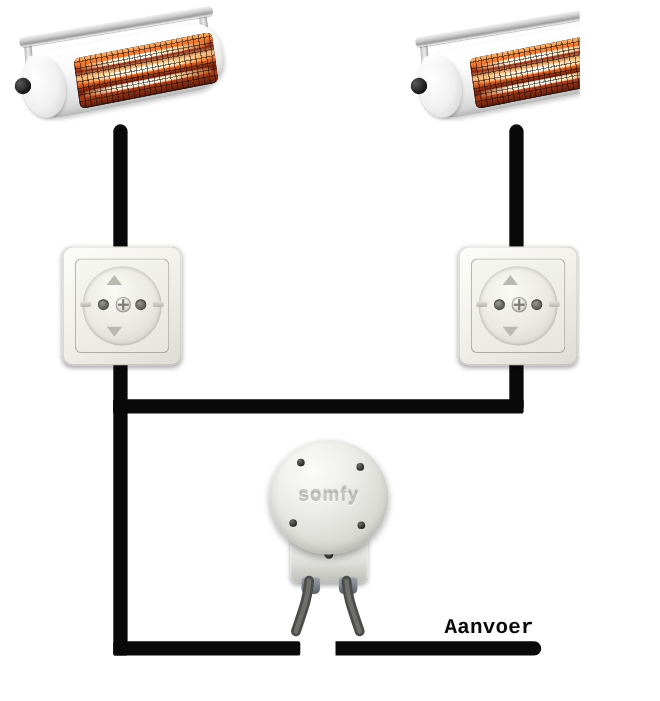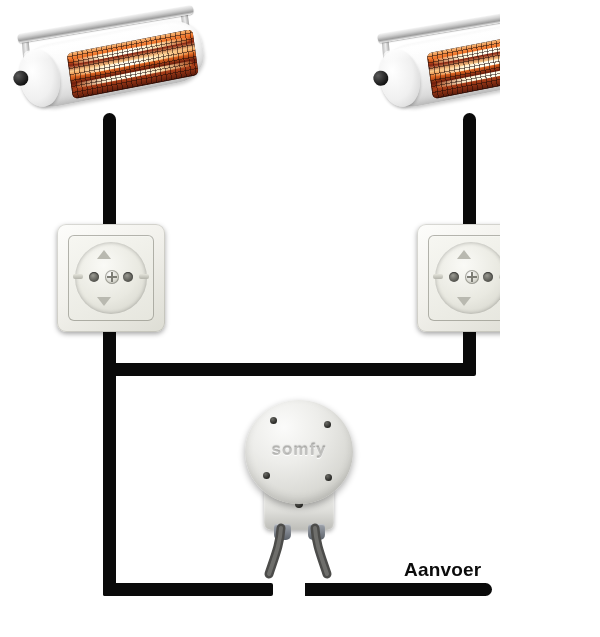--- a/index.html
+++ b/index.html
@@ -9,20 +9,21 @@
   }
   body {
     font-family: "Liberation Sans", sans-serif;
   }
   #stage {
     position: relative;
     width: 500px;
     height: 637px;
     background: #ffffff;
     overflow: hidden;
+    padding-left: 27px;
   }
 
   
   .wire {
     position: absolute;
     background: #0a0a0a;
     border-radius: 7px;
   }
   .wire-v { width: 13px; }
   .wire-h { height: 13px; }
@@ -291,21 +292,21 @@
     position: absolute;
     left: -6px; top: 118px;
     width: 130px;
     height: 62px;
     overflow: visible;
   }
 
   
   .label-aanvoer {
     position: absolute;
-    font-family: Liberation Sans, sans-serif;
+    font-family: Liberation Mono, monospace;
     font-size: 19px;
     font-weight: 700;
     color: #0b0b0b;
     letter-spacing: .2px;
     white-space: nowrap;
   }
 </style>
 </head>
 <body>
 

